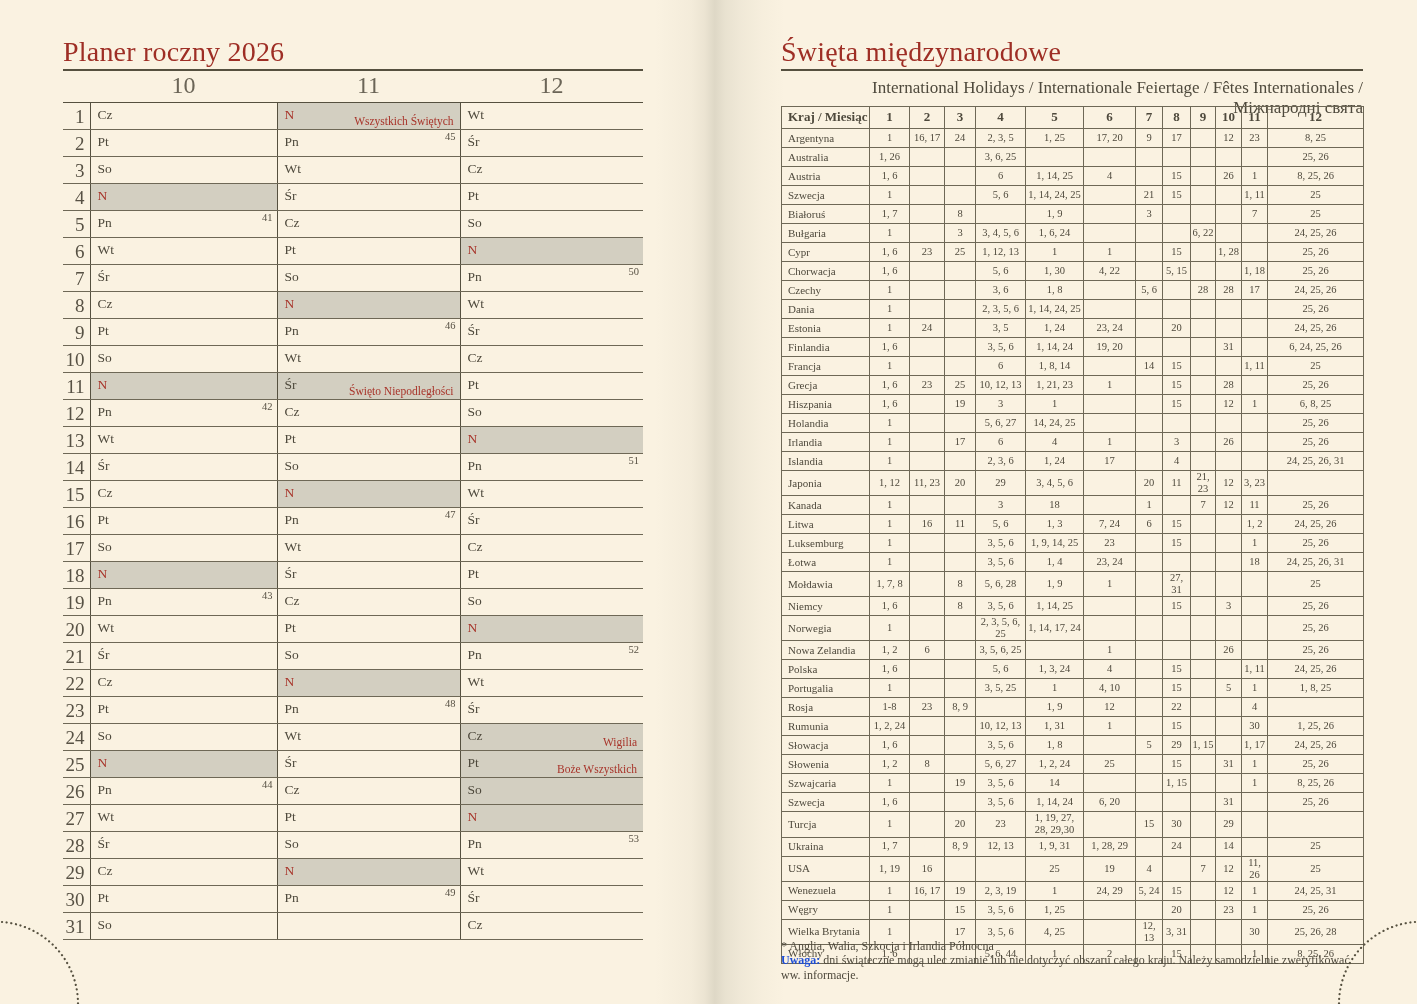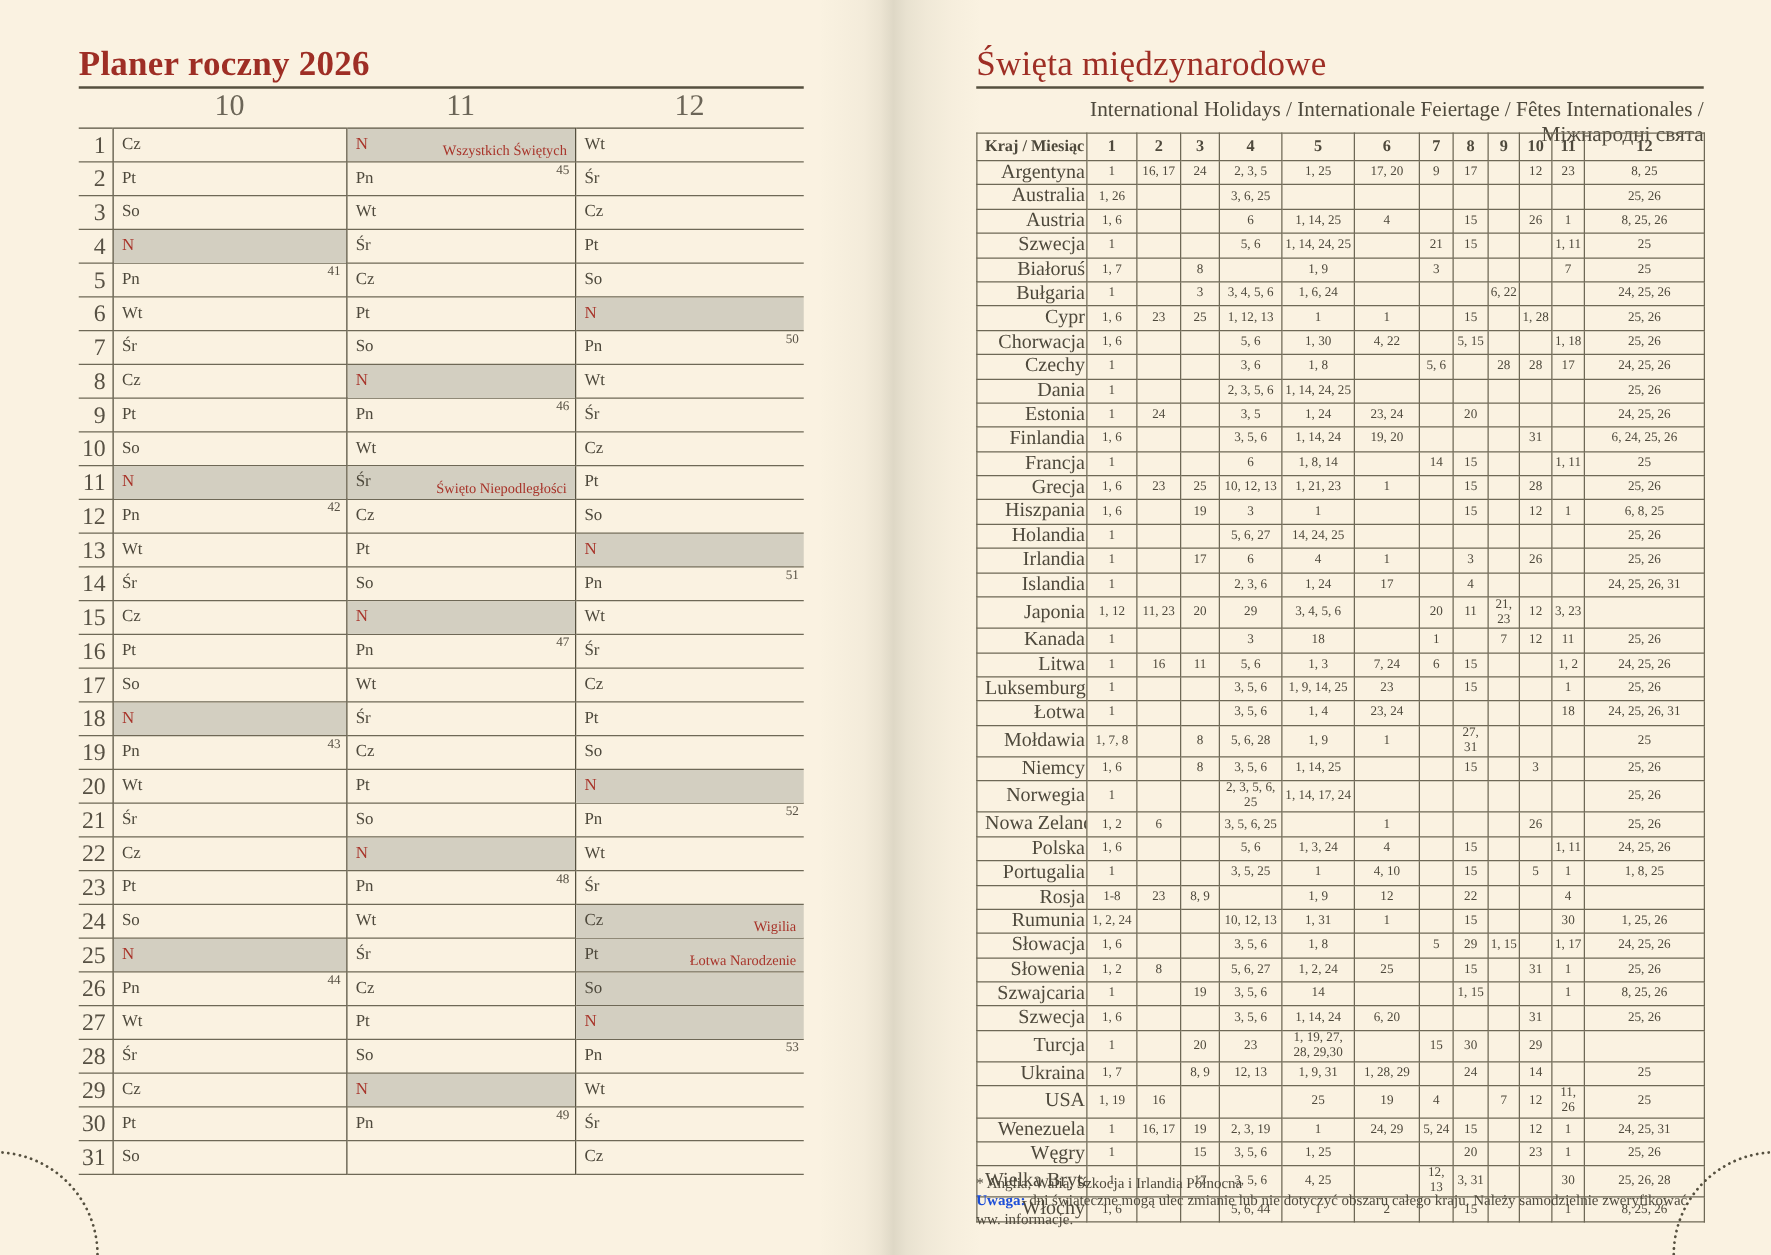--- a/index.html
+++ b/index.html
@@ -23,21 +23,21 @@
       rgba(120,114,90,0) 100%);
   }
   
   .corner-arc{position:absolute;pointer-events:none;}
   .corner-arc.left{left:0;bottom:0;}
   .corner-arc.right{right:0;bottom:0;}
 
   
   .page-left{position:absolute;left:63px;top:0;width:580px;}
   .pl-title{
-    position:absolute;top:36px;left:0;font-size:28px;color:#9e2e25;letter-spacing:0.2px;font-weight:bold;
+    position:absolute;top:36px;left:0;font-size:28px;color:#9e2e25;letter-spacing:0.2px;
   }
   .pl-rule{position:absolute;top:69px;left:0;width:580px;height:2px;background:#55503f;}
   .pl-months{position:absolute;top:72px;left:0;width:580px;height:28px;}
   .pl-month{position:absolute;top:0;text-align:center;font-size:24px;color:#6b6557;}
   .pl-month.m0{left:27px;width:187px;}
   .pl-month.m1{left:214px;width:183px;}
   .pl-month.m2{left:397px;width:183px;}
   table.planner{
     position:absolute;top:102px;left:0;width:580px;
     border-collapse:collapse;table-layout:fixed;
@@ -90,21 +90,21 @@
   table.holidays col.hc10{width:26px;}
   table.holidays col.hc11{width:26px;}
   table.holidays col.hc12{width:96px;}
   table.holidays th,table.holidays td{
     border:1px solid #6e6856;text-align:center;padding:0 1px;line-height:1.15;
     overflow:hidden;color:#4e493c;
   }
   table.holidays th{font-size:13px;font-weight:bold;height:21px;}
   table.holidays th.first{text-align:left;padding-left:6px;}
   table.holidays td{height:18px;}
-  table.holidays td.country{text-align:right;padding-left:6px;font-size:16px;white-space:nowrap;}
+  table.holidays td.country{text-align:left;padding-left:6px;font-size:11px;white-space:nowrap;}
   .pr-foot{position:absolute;left:0;width:582px;font-size:12px;color:#4e493c;}
   .pr-foot.f1{top:939px;}
   .pr-foot.f2{top:953px;}
   .uwaga{color:#1d4ed8;font-weight:bold;}
 </style>
 </head>
 <body>
 
 <div class="page-left">
   <div class="pl-title">Planer roczny 2026</div>
@@ -263,21 +263,21 @@
         <tr>
           <td class="daynum">24</td>
           <td class="mcell m0"><span class="dow">So</span></td>
           <td class="mcell m1"><span class="dow">Wt</span></td>
           <td class="mcell m2 gray"><span class="dow">Cz</span><span class="holiday">Wigilia</span></td>
         </tr>
         <tr>
           <td class="daynum">25</td>
           <td class="mcell m0 gray"><span class="dow red">N</span></td>
           <td class="mcell m1"><span class="dow">Śr</span></td>
-          <td class="mcell m2 gray"><span class="dow">Pt</span><span class="holiday">Łotwa Narodzenie</span></td>
+          <td class="mcell m2 gray"><span class="dow">Pt</span><span class="holiday">Boże Wszystkich</span></td>
         </tr>
         <tr>
           <td class="daynum">26</td>
           <td class="mcell m0"><span class="dow">Pn</span><span class="wk">44</span></td>
           <td class="mcell m1"><span class="dow">Cz</span></td>
           <td class="mcell m2 gray"><span class="dow">So</span></td>
         </tr>
         <tr>
           <td class="daynum">27</td>
           <td class="mcell m0"><span class="dow">Wt</span></td>

